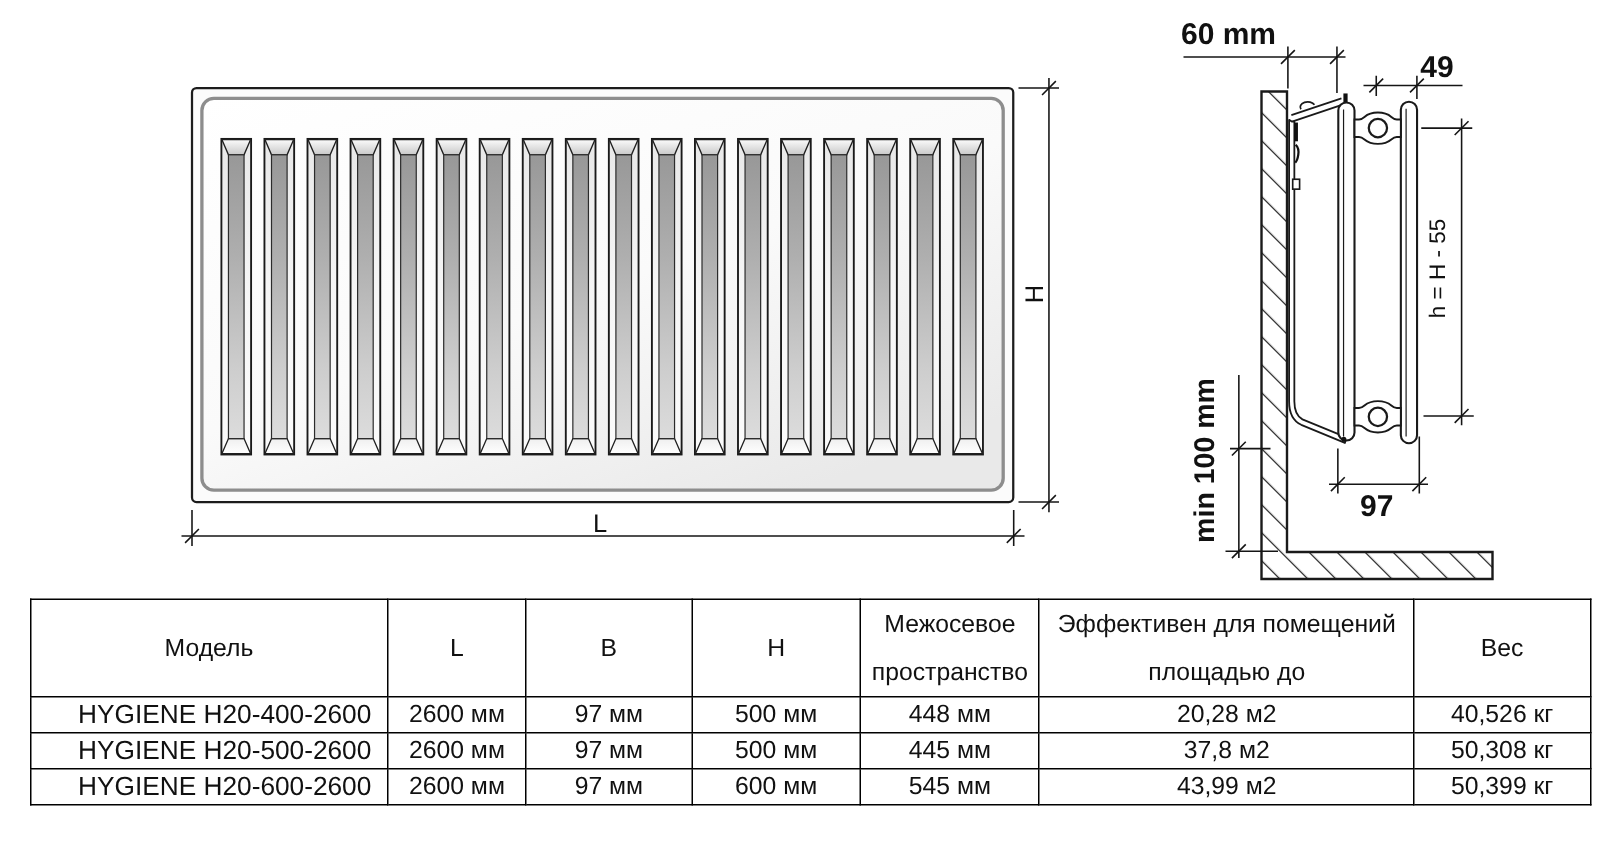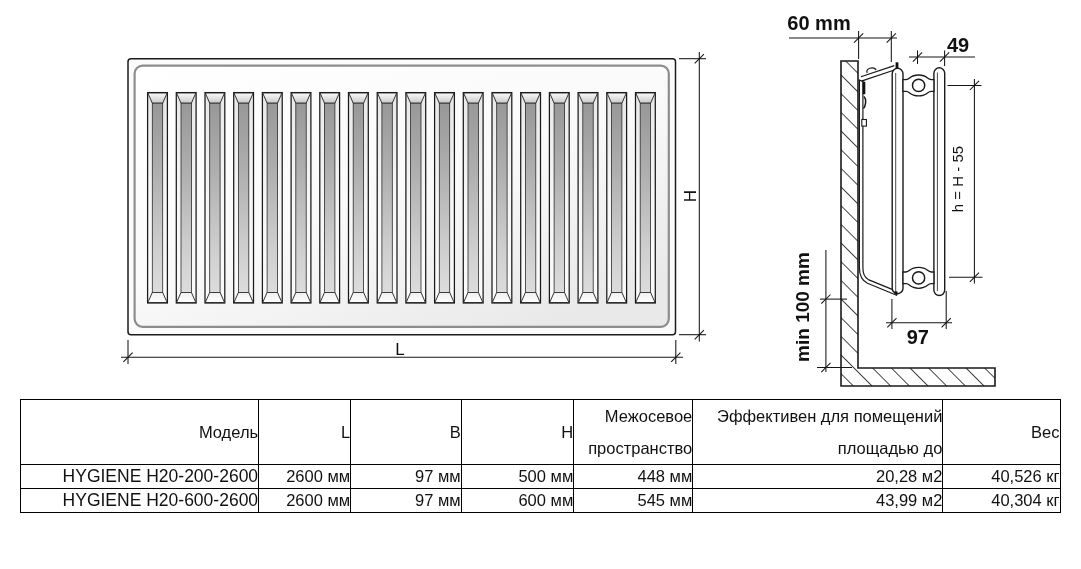--- a/index.html
+++ b/index.html
@@ -1,20 +1,20 @@
 <!DOCTYPE html>
 <html><head>
 <meta charset="utf-8">
 <style>
   html,body{margin:0;padding:0;background:#ffffff;}
   body{font-family:"Liberation Sans",sans-serif;}
   #wrap{position:relative;width:1081px;height:569px;overflow:hidden;background:#fff;}
   #draw{position:absolute;left:0;top:0;}
   table.spec{border-collapse:collapse;position:absolute;left:19.5px;top:398.5px;width:1041px;table-layout:fixed;}
-  table.spec td{border:1.8px solid #000;text-align:right;vertical-align:middle;color:#111;
+  table.spec td{border:1.8px solid #000;text-align:center;vertical-align:middle;color:#111;
     font-size:16.5px;padding:0;overflow:hidden;white-space:nowrap;}
   td.hdr{font-size:16.5px;line-height:32px;} table.spec td.mdl{font-size:17.5px;padding-left:21px;}
   tr.hrow td{height:59.8px;}
   tr.drow td{height:23.2px;}
 </style>
 </head>
 <body>
 <div id="wrap">
 <svg id="draw" width="1081" height="569" viewBox="0 0 1081 569" xmlns="http://www.w3.org/2000/svg">
 <defs>
@@ -200,34 +200,43 @@
     <td class="hdr">L</td>
     <td class="hdr">B</td>
     <td class="hdr">H</td>
     <td class="hdr">Межосевое<br>пространство</td>
     <td class="hdr">Эффективен для помещений<br>площадью до</td>
     <td class="hdr">Вес</td>
   </tr>
 
 
   <tr class="drow">
-    <td class="mdl">HYGIENE H20-200-2600</td>
+    <td class="mdl">HYGIENE H20-400-2600</td>
     <td>2600 мм</td>
           <td>97 мм</td>
           <td>500 мм</td>
           <td>448 мм</td>
           <td>20,28 м2</td>
           <td>40,526 кг</td>
   </tr>
 
+  <tr class="drow">
+    <td class="mdl">HYGIENE H20-500-2600</td>
+    <td>2600 мм</td>
+          <td>97 мм</td>
+          <td>500 мм</td>
+          <td>445 мм</td>
+          <td>37,8 м2</td>
+          <td>50,308 кг</td>
+  </tr>
 
   <tr class="drow">
     <td class="mdl">HYGIENE H20-600-2600</td>
     <td>2600 мм</td>
           <td>97 мм</td>
           <td>600 мм</td>
           <td>545 мм</td>
           <td>43,99 м2</td>
-          <td>40,304 кг</td>
+          <td>50,399 кг</td>
   </tr>
 </tbody>
     </table>
 </div>
 
 </body></html>

